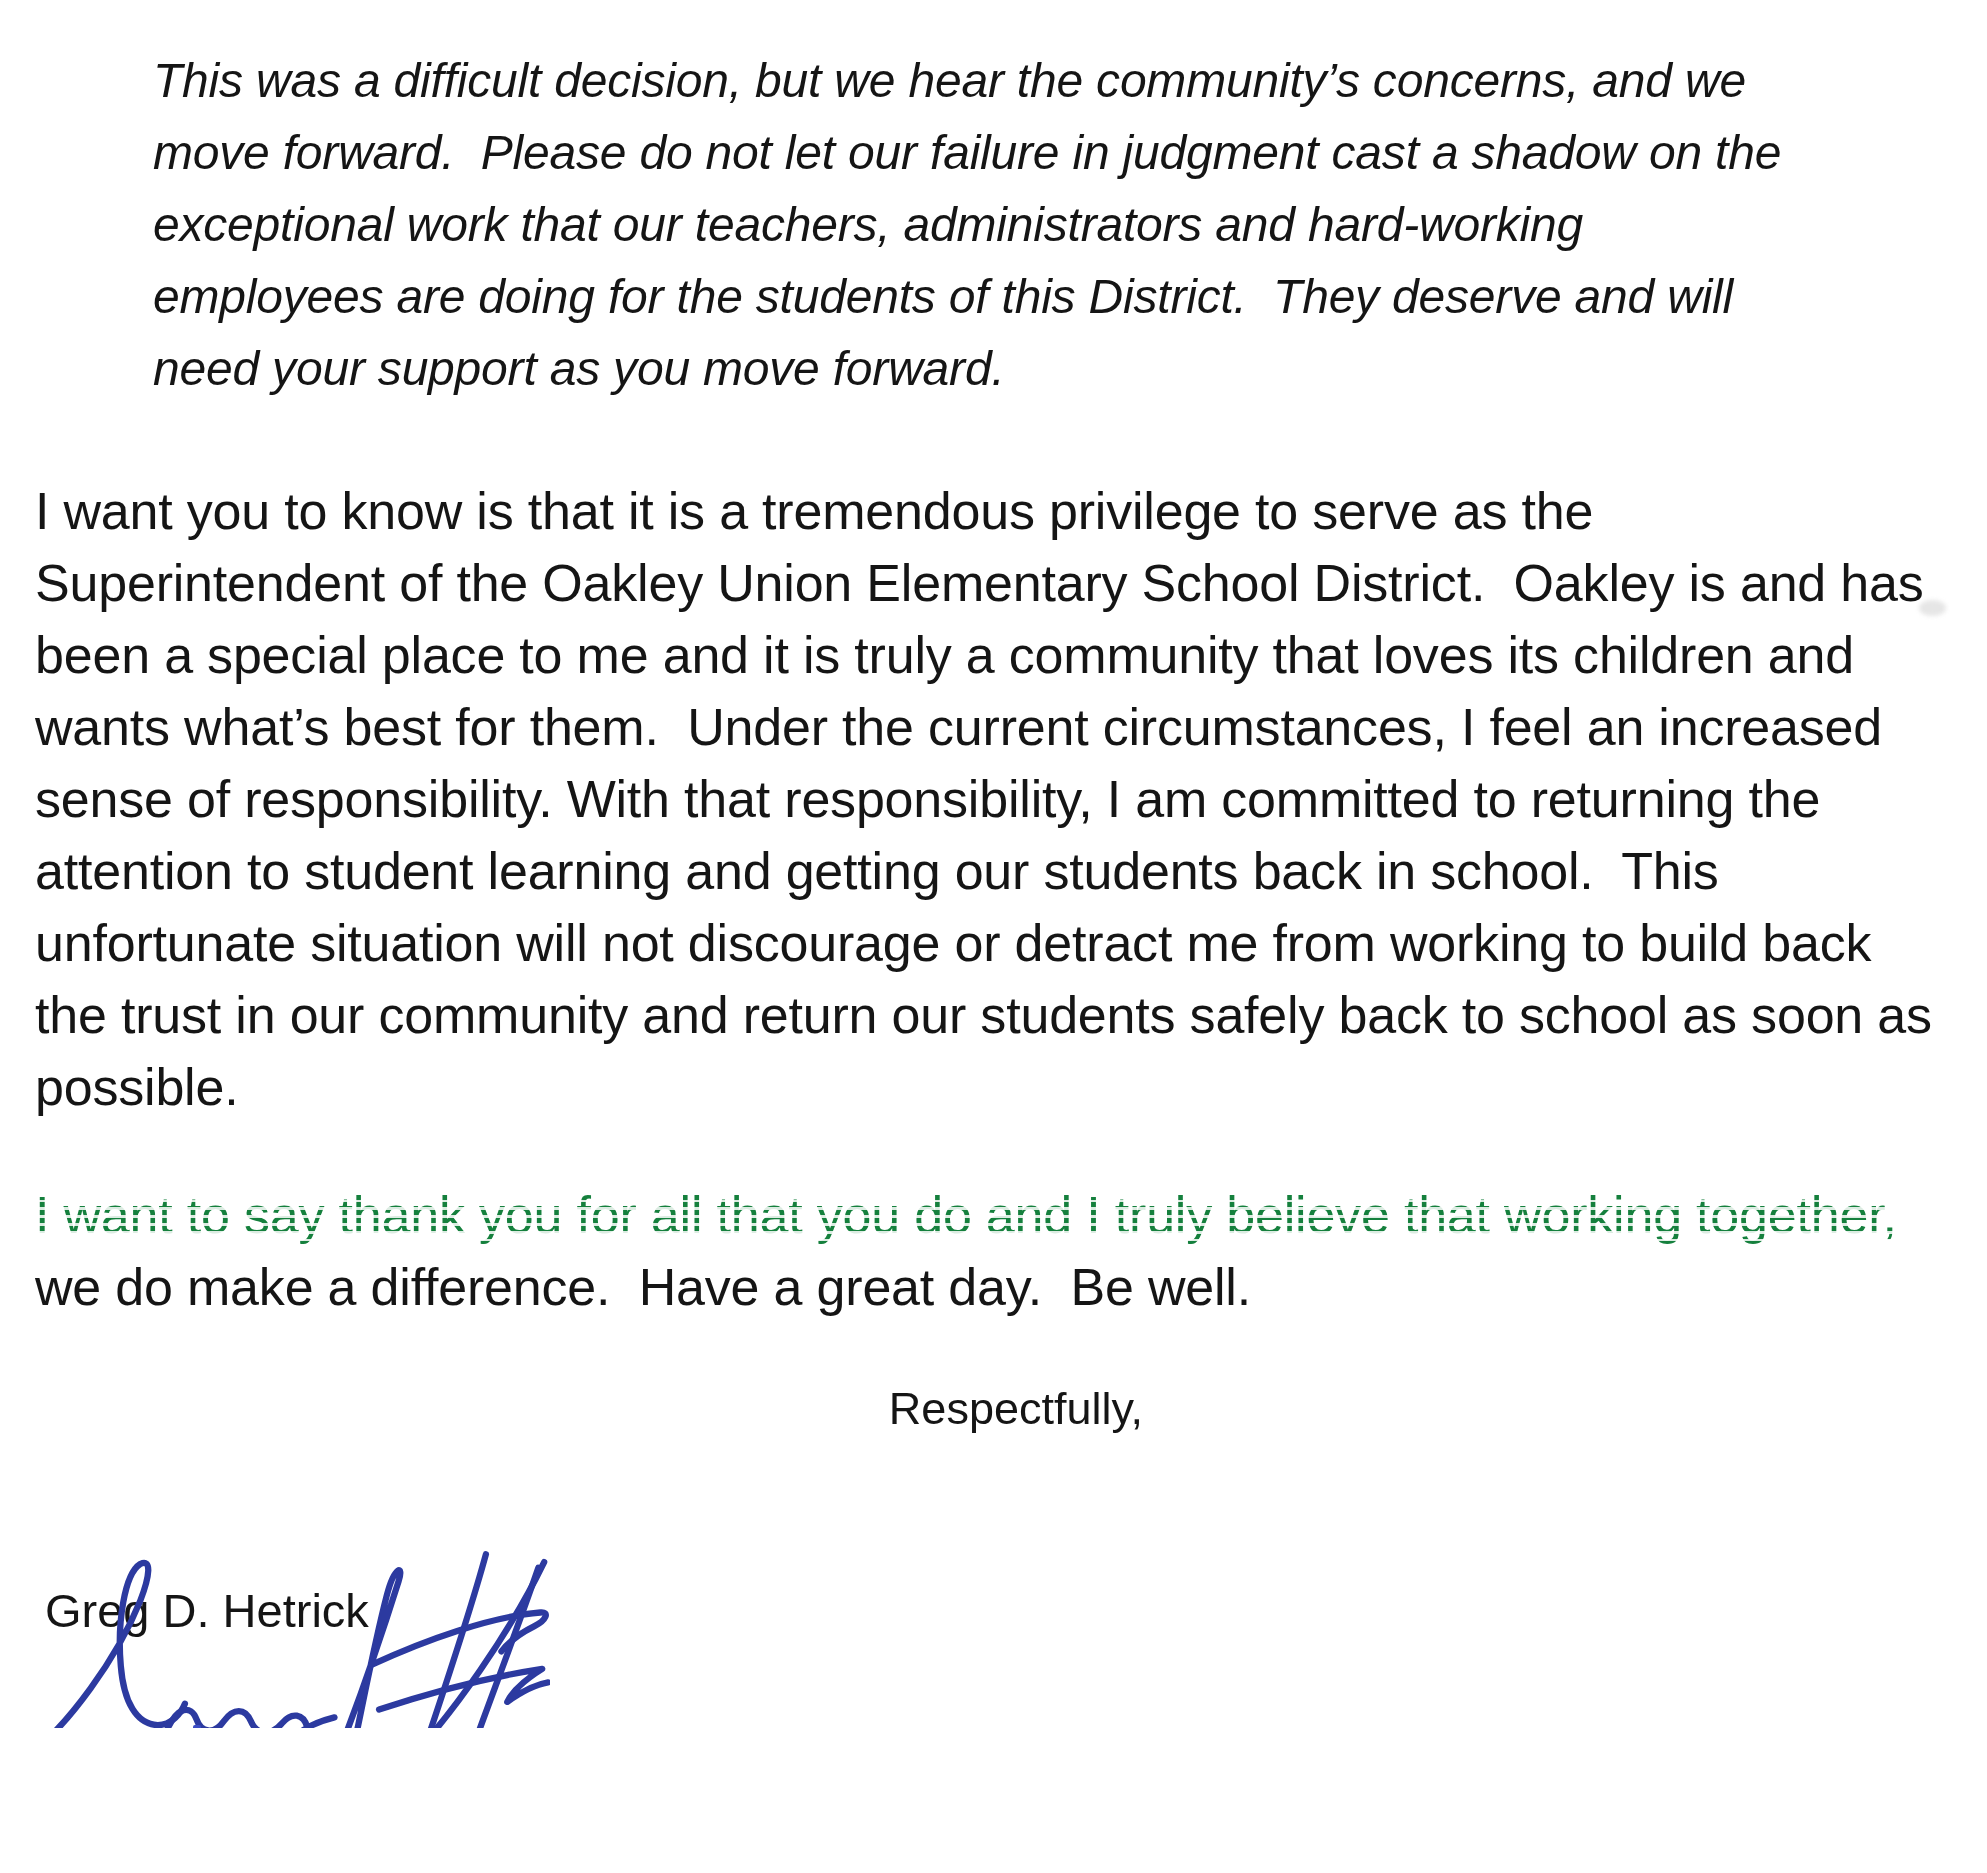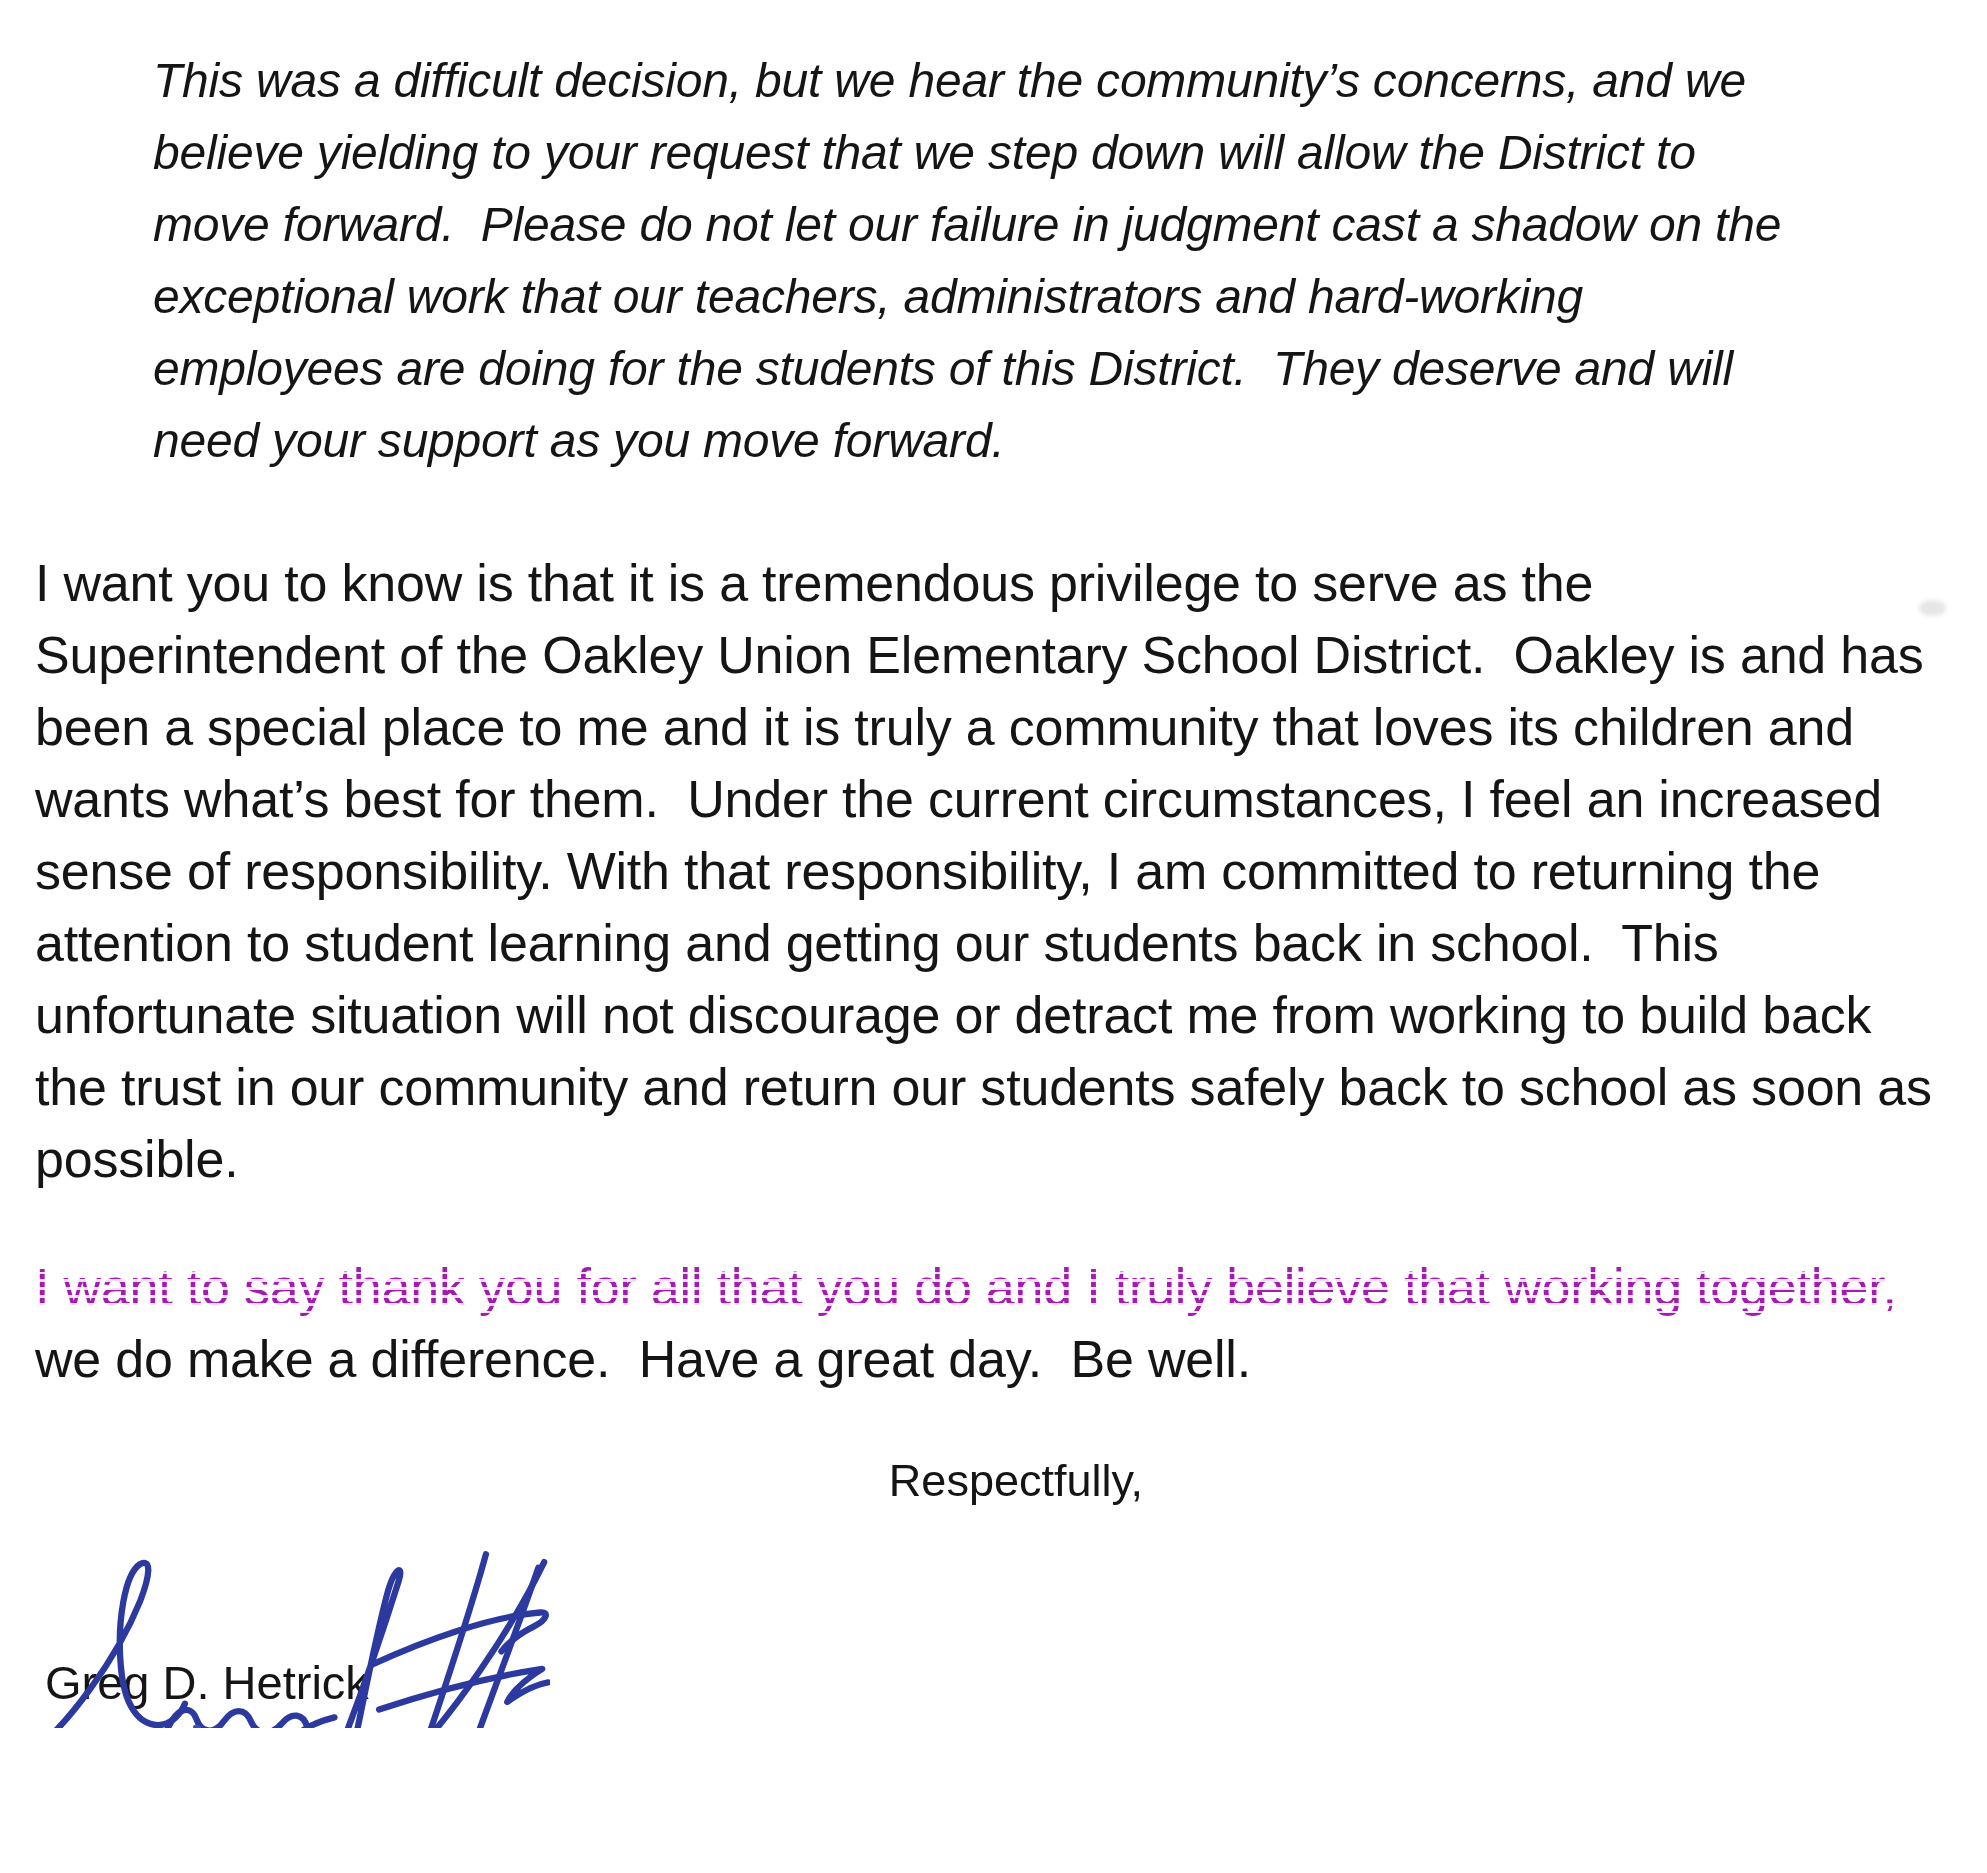--- a/index.html
+++ b/index.html
@@ -33,21 +33,21 @@
     margin-right: 5.8px;
     font-size: 52px;
     line-height: 72px;
     letter-spacing: -0.2px;
   }
   .p1 { margin-top: 70px; }
   .p2 { margin-top: 56px; }
   
   .smeared {
     position: relative;
-    color: #a21caf;
+    color: #15803d;
   }
   .smeared::after {
     content: "";
     position: absolute;
     inset: 0;
     background: repeating-linear-gradient(
       180deg,
       rgba(255,255,255,0) 0 4.9px,
       rgba(255,255,255,0.85) 4.9px 7.8px
     );
@@ -106,21 +106,20 @@
     border-radius: 1.9px;
   }
 </style>
 </head>
 <body>
 
 <div class="page">
 
   <div class="quote">
     <div class="line">This was a difficult decision, but we hear the community’s concerns, and we</div>
-    <div class="line">believe yielding to your request that we step down will allow the District to</div>
     <div class="line">move forward.  Please do not let our failure in judgment cast a shadow on the</div>
     <div class="line">exceptional work that our teachers, administrators and hard-working</div>
     <div class="line">employees are doing for the students of this District.  They deserve and will</div>
     <div class="line">need your support as you move forward.</div>
   </div>
 
   <div class="body-para p1">
     <div class="line">I want you to know is that it is a tremendous privilege to serve as the</div>
     <div class="line">Superintendent of the Oakley Union Elementary School District.  Oakley is and has</div>
     <div class="line">been a special place to me and it is truly a community that loves its children and</div>

